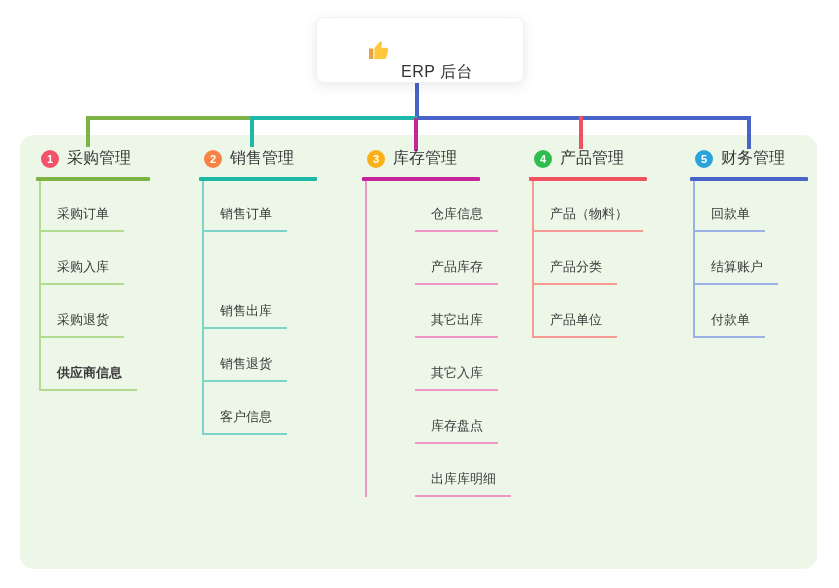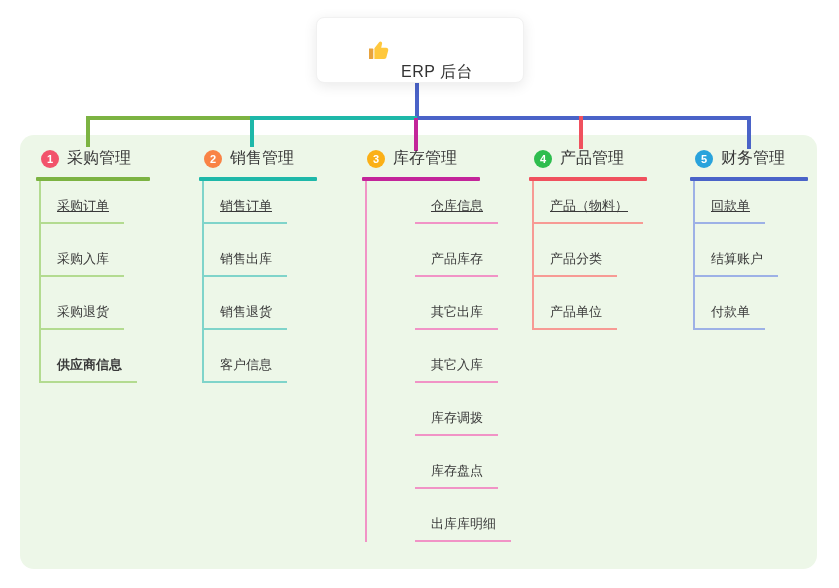--- a/index.html
+++ b/index.html
@@ -79,21 +79,21 @@
   .children li {
     height: 53px;
     width: max-content;
     display: flex;
     align-items: flex-end;
     padding: 0 15px 7px 16px;
     font-size: 13px;
     color: #3a3a3a;
     white-space: nowrap;
   }
-  .children li:first-child { height: 43px; text-decoration: underline; }
+  .children li:first-child { height: 51px; }
 </style>
 </head>
 <body>
 
 <div class="root-node">
   <span style="display:inline-flex;">
     <svg viewBox="0 0 24 24" aria-hidden="true">
       <path d="M2 10.5h3.6c.4 0 .7.3.7.7v9.1c0 .4-.3.7-.7.7H2z" fill="#e8a33d"></path>
       <path d="M7.4 21h9.8c1.1 0 2-.7 2.2-1.7l1.8-6.8c.4-1.4-.7-2.8-2.1-2.8h-4.9l.9-4.3c.2-1-.6-2-1.6-2-.6 0-1.1.3-1.4.8L7.4 10.3z" fill="#ffc83d"></path>
     </svg>
@@ -127,37 +127,36 @@
     </ul>
   </div>
 <div class="branch" style="left: 199px; width: 118px;">
     <div class="branch-header">
       <span class="badge" style="background: rgb(249, 131, 69);">2</span>
       <span>销售管理</span>
     </div>
     <div class="branch-underline" style="background: rgb(30, 184, 169);"></div>
     <ul class="children" style="border-left: 2px solid rgb(127, 212, 202);">
       <li style="border-bottom: 2px solid rgb(127, 212, 202);">销售订单</li>
-      <li style="border-bottom: 2px solid rgb(127, 212, 202);">销售出库</li>
+      <li style="border-bottom: 2px solid rgb(127, 212, 202); margin-top: 44px;">销售出库</li>
       <li style="border-bottom: 2px solid rgb(127, 212, 202);">销售退货</li>
       <li style="border-bottom: 2px solid rgb(127, 212, 202);">客户信息</li>
     </ul>
   </div>
 <div class="branch" style="left: 362px; width: 118px;">
     <div class="branch-header">
       <span class="badge" style="background: rgb(251, 176, 23);">3</span>
       <span>库存管理</span>
     </div>
     <div class="branch-underline" style="background: rgb(195, 37, 154);"></div>
     <ul class="children" style="border-left: 2px solid rgb(241, 147, 198); padding-left: 48px;">
       <li style="border-bottom: 2px solid rgb(241, 147, 198);">仓库信息</li>
       <li style="border-bottom: 2px solid rgb(241, 147, 198);">产品库存</li>
       <li style="border-bottom: 2px solid rgb(241, 147, 198);">其它出库</li>
       <li style="border-bottom: 2px solid rgb(241, 147, 198);">其它入库</li>
-      <li style="border-bottom: 2px solid rgb(241, 147, 198);">库存调拨</li>
       <li style="border-bottom: 2px solid rgb(241, 147, 198);">库存盘点</li>
       <li style="border-bottom: 2px solid rgb(241, 147, 198);">出库库明细</li>
     </ul>
   </div>
 <div class="branch" style="left: 529px; width: 118px;">
     <div class="branch-header">
       <span class="badge" style="background: rgb(46, 189, 78);">4</span>
       <span>产品管理</span>
     </div>
     <div class="branch-underline" style="background: rgb(240, 81, 94);"></div>

